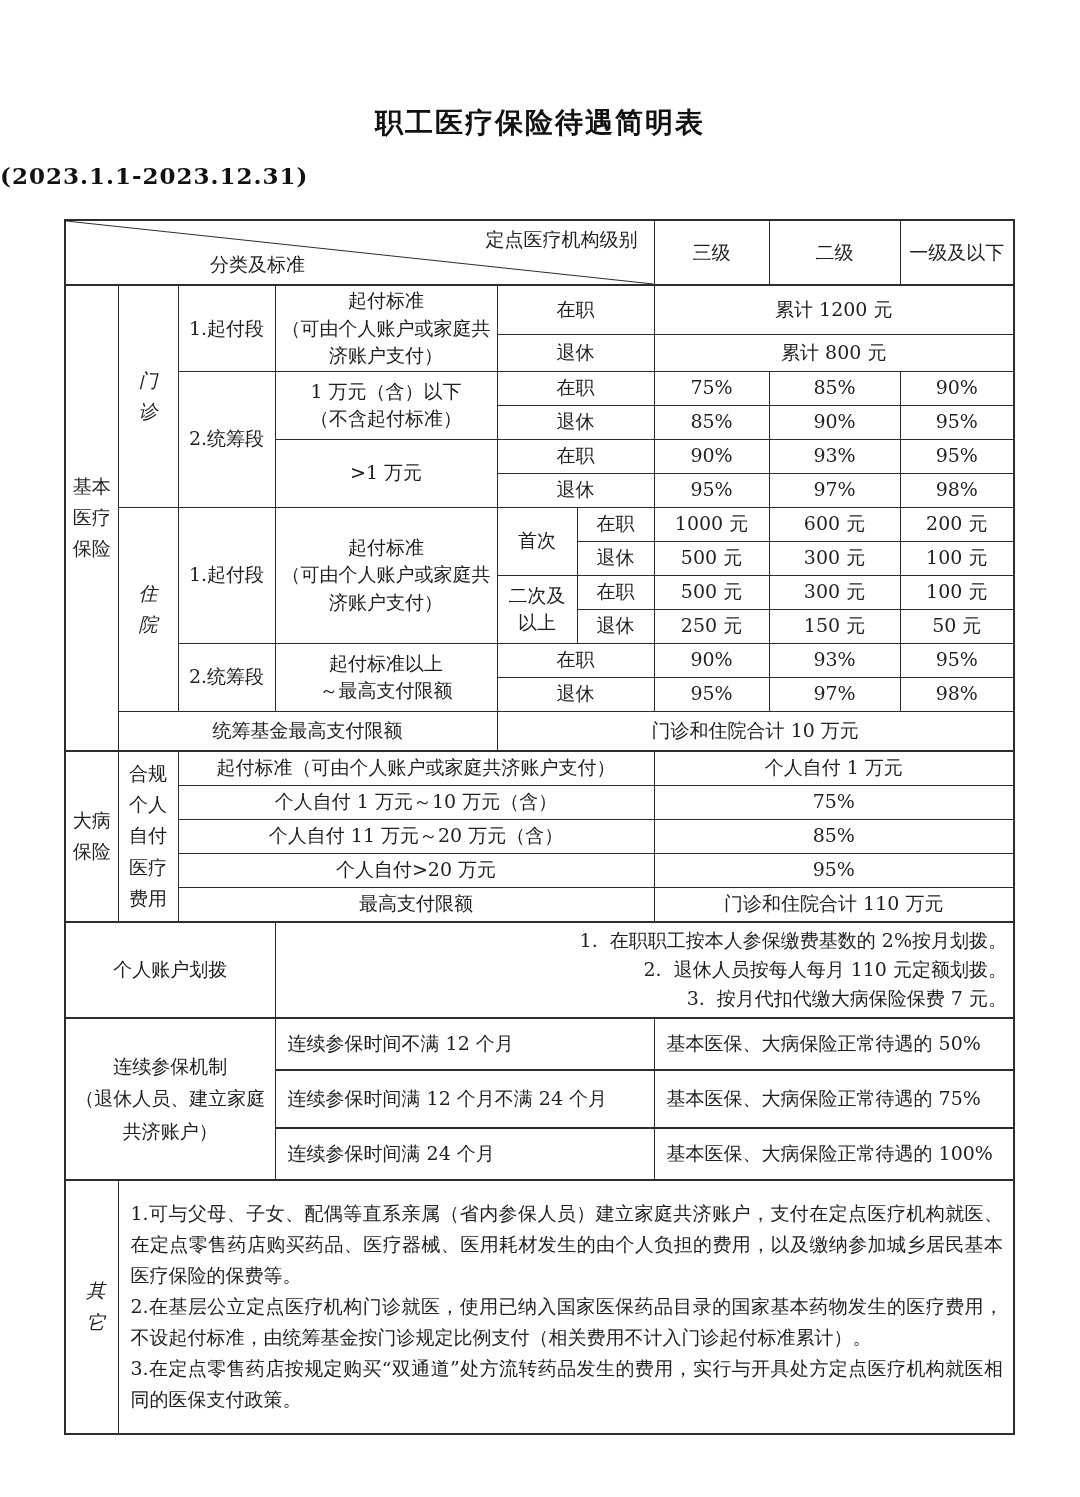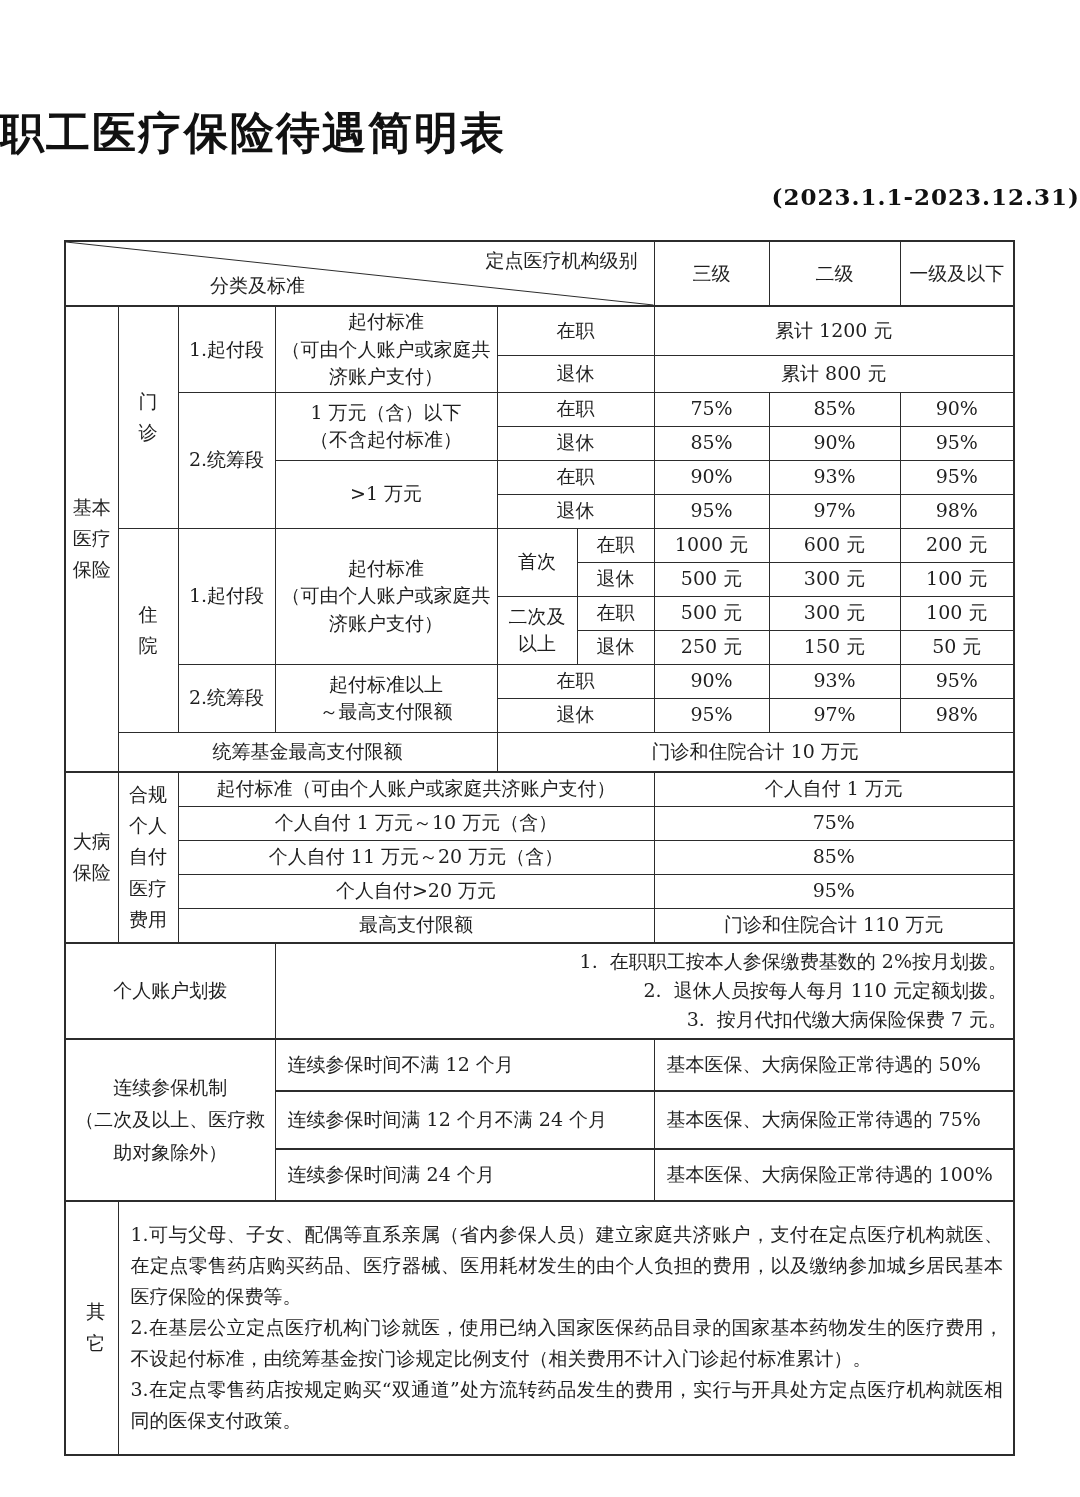--- a/index.html
+++ b/index.html
@@ -2,25 +2,25 @@
 <html><head>
 <meta charset="utf-8">
 <style>
   html,body{margin:0;padding:0;background:#ffffff;}
   body{
     width:1080px;height:1497px;overflow:hidden;position:relative;
     font-family:"DejaVu Serif","Liberation Serif",serif;
     color:#1f1f1f;
   }
   .page-title{
-    margin:104px 0 0 0;
-    font-size:44px;font-weight:700;letter-spacing:2px;color:#111;
+    margin:104px 0 0 0;text-align:center;
+    font-size:28px;font-weight:700;letter-spacing:2px;color:#111;
   }
   .page-subtitle{
-    margin:20px 0 0 0;text-align:right;
+    margin:20px 0 0 0;text-align:left;
     font-size:23px;font-weight:600;color:#111;letter-spacing:1px;
   }
   table.main{
     border-collapse:collapse;table-layout:fixed;
     margin:30px 0 0 64px;width:951px;
     border:2px solid #2c2c2c;
   }
   td{
     border:1px solid #2c2c2c;
     font-size:19px;line-height:1.45;
@@ -33,21 +33,21 @@
   tr.hh  > td{height:61px;}
   tr.h1  > td{height:44px;}
   tr.h2  > td{height:32px;}
   tr.hr  > td{height:31px;}
   tr.hc  > td{height:36px;}
   tr.ha  > td{height:90px;}
   tr.hk1 > td{height:48px;}
   tr.hk2 > td{height:54px;}
   tr.ho  > td{height:248px;padding-left:12px;}
   
-  .w1{display:inline-block;max-width:1.15em;line-height:1.65;word-break:break-all;}
+  .w1{display:inline-block;max-width:1.15em;line-height:1.65;word-break:break-all;font-style:italic;}
   .w2{display:inline-block;max-width:2.2em;line-height:1.65;word-break:break-all;}
   .al{text-align:left;padding-left:12px;padding-right:4px;}
   .corner{position:relative;padding:0;}
   .corner svg{position:absolute;left:0;top:0;width:100%;height:100%;display:block;}
   .corner .c-top{position:absolute;top:5px;right:16px;font-size:19px;}
   .corner .c-bot{position:absolute;bottom:5px;left:144px;font-size:19px;}
   .acct-list{text-align:right;padding:2px 6px;}
   .acct-list div{line-height:29px;white-space:pre-wrap;}
   .other-body{text-align:justify;padding:2px 10px 2px 8px;vertical-align:middle;}
   .other-body div{line-height:31px;}
@@ -217,21 +217,21 @@
     <td colspan="6" class="acct-list">
       <div>1.  在职职工按本人参保缴费基数的 2%按月划拨。</div>
       <div>2.  退休人员按每人每月 110 元定额划拨。</div>
       <div>3.  按月代扣代缴大病保险保费 7 元。</div>
     </td>
   </tr>
 
   <tr class="sect hk1">
     <td colspan="3" rowspan="3" class="cont-label">
       <div>连续参保机制</div>
-      <div>（二次及以上、医疗救助对象除外）</div>
+      <div>（退休人员、建立家庭共济账户）</div>
     </td>
     <td colspan="3" class="al">连续参保时间不满 12 个月</td>
     <td colspan="3" class="al">基本医保、大病保险正常待遇的 50%</td>
   </tr>
   <tr class="tt hk2">
     <td colspan="3" class="al">连续参保时间满 12 个月不满 24 个月</td>
     <td colspan="3" class="al">基本医保、大病保险正常待遇的 75%</td>
   </tr>
   <tr class="tt hk1">
     <td colspan="3" class="al">连续参保时间满 24 个月</td>

